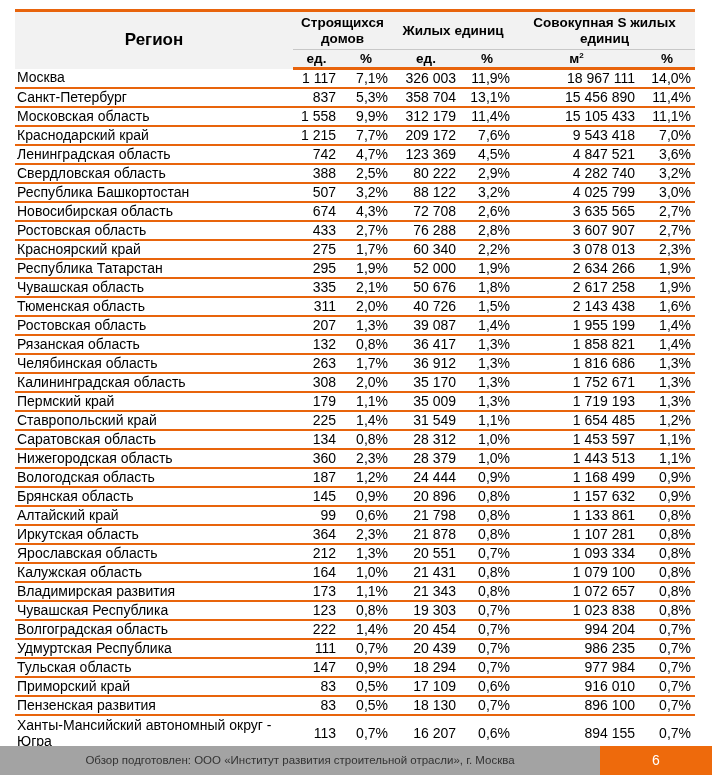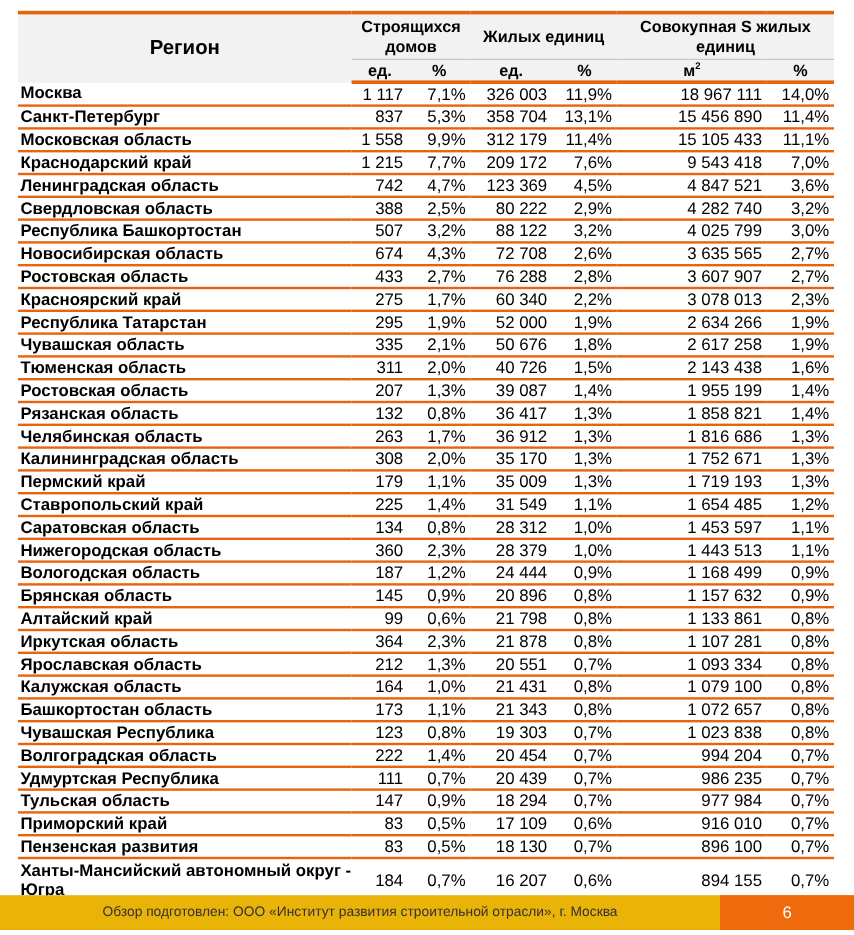--- a/index.html
+++ b/index.html
@@ -10,26 +10,26 @@
   thead tr.top th { border-top: 3px solid #e8640c; }
   thead th { background: #f2f2f2; font-weight: bold; font-size: 13.5px; text-align: center;
              padding: 0; line-height: 16px; }
   thead tr.top th { height: 37px; }
   thead tr.top th.grp { border-bottom: 1px solid #c8c8c8; }
   thead tr.sub th { height: 17px; border-bottom: 3px solid #e8640c; }
   th.region { font-size: 17px; }
   td { font-size: 14px; padding: 0 0 0 0; height: 17px; line-height: 17px;
        border-bottom: 2px solid #e8640c; white-space: nowrap; }
   tbody tr:last-child td { border-bottom: 1px solid #d6d6d6; }
-  td.name { font-weight: bold; padding-left: 2px; }
+  td.name { font-weight: normal; padding-left: 2px; }
   td.num { text-align: right; padding-right: 4px; }
   tr.tall td { height: 34px; line-height: 16px; }
   tr.tall td.name { white-space: normal; }
   sup { font-size: 8px; line-height: 0; }
-  .footer { position: absolute; left: 0; top: 746px; width: 712px; height: 29px; background: #eab308; }
+  .footer { position: absolute; left: 0; top: 746px; width: 712px; height: 29px; background: #a3a3a3; }
   .footer-text { position: absolute; left: 0; top: 0; width: 600px; height: 29px; line-height: 29px;
                  text-align: center; font-size: 11.5px; color: #333; }
   .page-box { position: absolute; left: 600px; top: 0; width: 112px; height: 29px; background: #ee6a0c;
               color: #fff; font-size: 14px; line-height: 29px; text-align: center; }
 </style>
 </head>
 <body>
 
 <div class="table-wrap">
   <table>
@@ -296,21 +296,21 @@
         <tr>
           <td class="name">Калужская область</td>
           <td class="num">164</td>
           <td class="num">1,0%</td>
           <td class="num">21 431</td>
           <td class="num">0,8%</td>
           <td class="num">1 079 100</td>
           <td class="num">0,8%</td>
         </tr>
         <tr>
-          <td class="name">Башкортостан область</td>
+          <td class="name">Владимирская развития</td>
           <td class="num">173</td>
           <td class="num">1,1%</td>
           <td class="num">21 343</td>
           <td class="num">0,8%</td>
           <td class="num">1 072 657</td>
           <td class="num">0,8%</td>
         </tr>
         <tr>
           <td class="name">Чувашская Республика</td>
           <td class="num">123</td>
@@ -360,21 +360,21 @@
           <td class="name">Пензенская развития</td>
           <td class="num">83</td>
           <td class="num">0,5%</td>
           <td class="num">18 130</td>
           <td class="num">0,7%</td>
           <td class="num">896 100</td>
           <td class="num">0,7%</td>
         </tr>
         <tr class="tall">
           <td class="name">Ханты-Мансийский автономный округ - Югра</td>
-          <td class="num">184</td>
+          <td class="num">113</td>
           <td class="num">0,7%</td>
           <td class="num">16 207</td>
           <td class="num">0,6%</td>
           <td class="num">894 155</td>
           <td class="num">0,7%</td>
         </tr>
         <tr>
           <td class="name">Республика Дагестан</td>
           <td class="num">72</td>
           <td class="num">0,5%</td>

